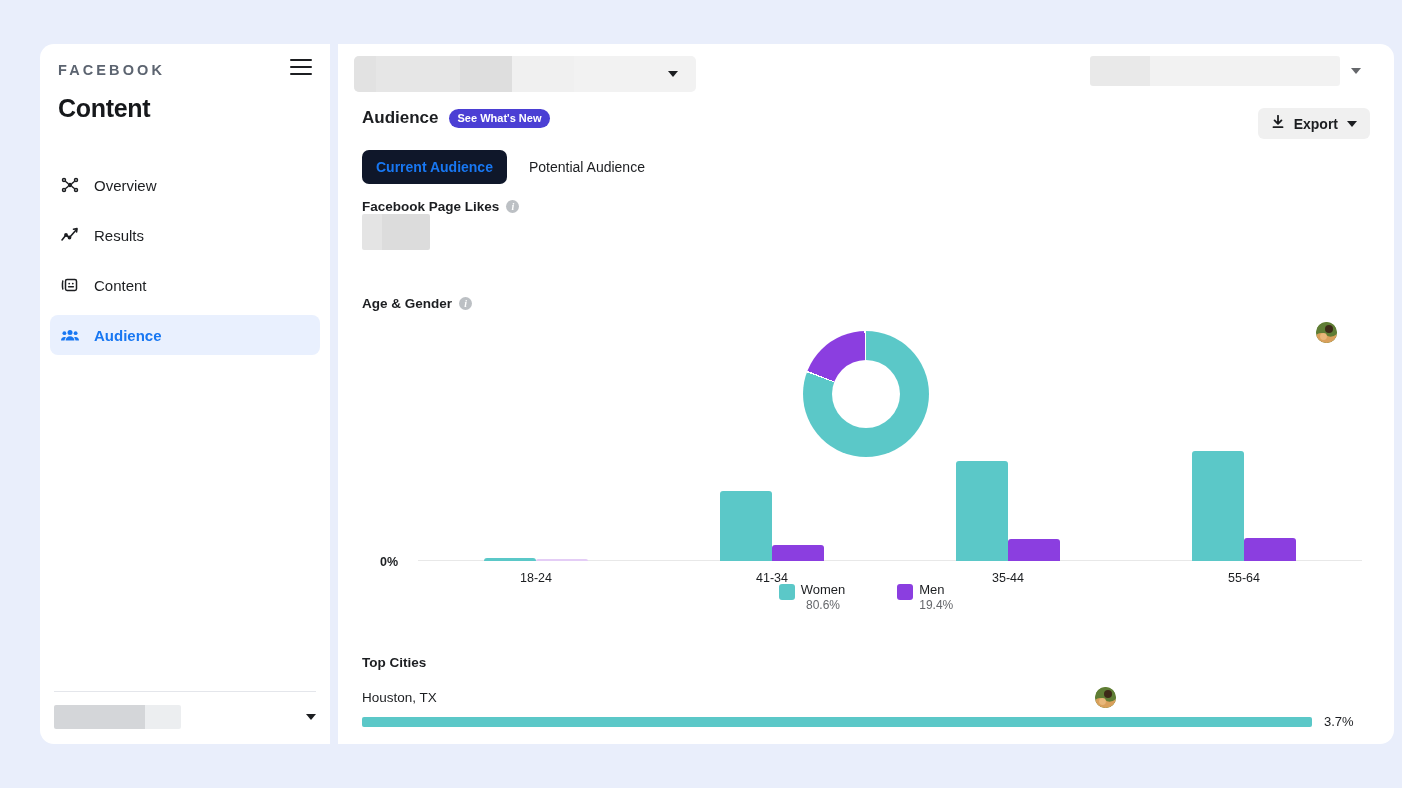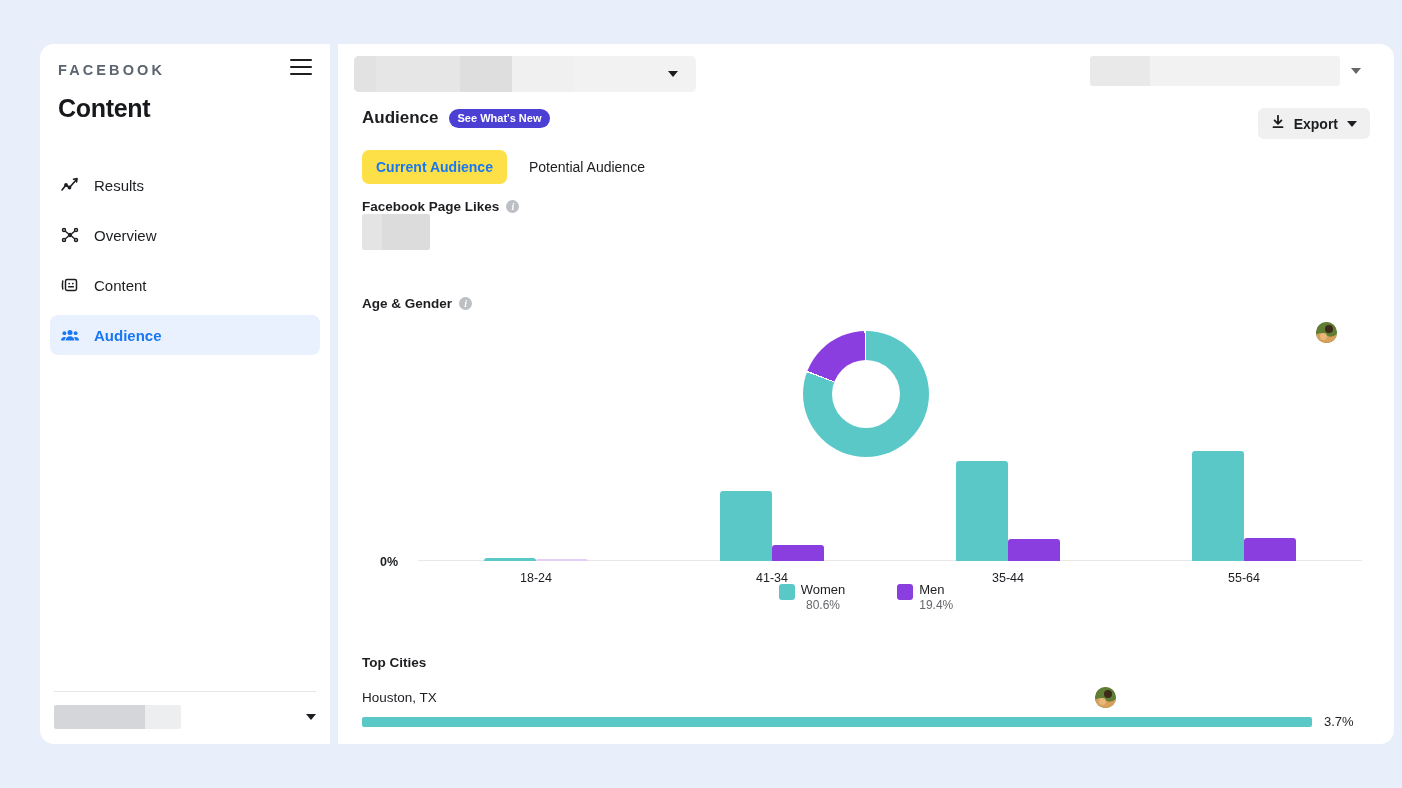--- a/index.html
+++ b/index.html
@@ -124,21 +124,21 @@
     cursor: pointer;
     margin-left: 20px;
   }
   .export-btn .caret { border-top-width: 6px; border-left-width: 5px; border-right-width: 5px; }
 
   .tabs { display: flex; align-items: center; gap: 8px; margin-top: 22px; }
   .tab {
     font-size: 14px; font-weight: 600; color: #1c1e21;
     padding: 9px 14px; border-radius: 7px; cursor: pointer;
   }
-  .tab.active { background: #fde047; color: #1877f2; }
+  .tab.active { background: #0f172a; color: #1877f2; }
   .tab:not(.active) { font-weight: 400; }
 
   .sec-head {
     display: flex; align-items: center; gap: 7px;
     font-size: 13.5px; font-weight: 700; color: #1c1e21;
   }
   .info-ico {
     width: 13px; height: 13px; border-radius: 50%;
     background: #bcc0c4; color: #ffffff;
     font-size: 10px; font-weight: 700; font-style: italic;
@@ -229,44 +229,44 @@
       <div class="sb-brand">FACEBOOK</div>
       <div class="sb-hamburger">
         <span></span>
           <span></span>
           <span></span>
       </div>
       <div class="sb-title">Content</div>
     </div>
 
     <nav class="sb-nav">
-      <div class="sb-item">
-        <span class="sb-ico">
-          <svg width="20" height="20" viewBox="0 0 20 20" fill="none" stroke="#1c1e21" stroke-width="1.6" stroke-linecap="round" stroke-linejoin="round">
-            <path d="M2 15 L6 10 L9.5 12.5 L16.5 4.5"></path>
-            <circle cx="6" cy="10" r="1.1" fill="#1c1e21"></circle>
-            <circle cx="9.5" cy="12.5" r="1.1" fill="#1c1e21"></circle>
-            <path d="M13.5 4.2 L17 3.6 L16.6 7"></path>
-          </svg>
-        </span>
-        <span>Results</span>
-      </div>
-
       <div class="sb-item">
         <span class="sb-ico">
           <svg width="20" height="20" viewBox="0 0 20 20" fill="none" stroke="#1c1e21" stroke-width="1.5">
             <circle cx="10" cy="10" r="2.2" fill="#1c1e21" stroke="none"></circle>
             <circle cx="4" cy="5" r="1.5"></circle>
               <circle cx="16" cy="5" r="1.5"></circle>
             <circle cx="4" cy="15" r="1.5"></circle>
               <circle cx="16" cy="15" r="1.5"></circle>
             <path d="M5.3 6.2 L8.4 8.8 M14.7 6.2 L11.6 8.8 M5.3 13.8 L8.4 11.2 M14.7 13.8 L11.6 11.2"></path>
           </svg>
         </span>
         <span>Overview</span>
+      </div>
+
+      <div class="sb-item">
+        <span class="sb-ico">
+          <svg width="20" height="20" viewBox="0 0 20 20" fill="none" stroke="#1c1e21" stroke-width="1.6" stroke-linecap="round" stroke-linejoin="round">
+            <path d="M2 15 L6 10 L9.5 12.5 L16.5 4.5"></path>
+            <circle cx="6" cy="10" r="1.1" fill="#1c1e21"></circle>
+            <circle cx="9.5" cy="12.5" r="1.1" fill="#1c1e21"></circle>
+            <path d="M13.5 4.2 L17 3.6 L16.6 7"></path>
+          </svg>
+        </span>
+        <span>Results</span>
       </div>
 
       <div class="sb-item">
         <span class="sb-ico">
           <svg width="20" height="20" viewBox="0 0 20 20" fill="none" stroke="#1c1e21" stroke-width="1.5" stroke-linejoin="round">
             <path d="M3.2 5.5 C2.2 6.2 2.2 13.8 3.2 14.5"></path>
             <rect x="5.5" y="4.6" width="11" height="10.8" rx="1.6"></rect>
             <circle cx="9.2" cy="8.6" r="0.9" fill="#1c1e21" stroke="none"></circle>
             <circle cx="12.8" cy="8.6" r="0.9" fill="#1c1e21" stroke="none"></circle>
             <path d="M8.6 11.8 H13.4" stroke-linecap="round"></path>

